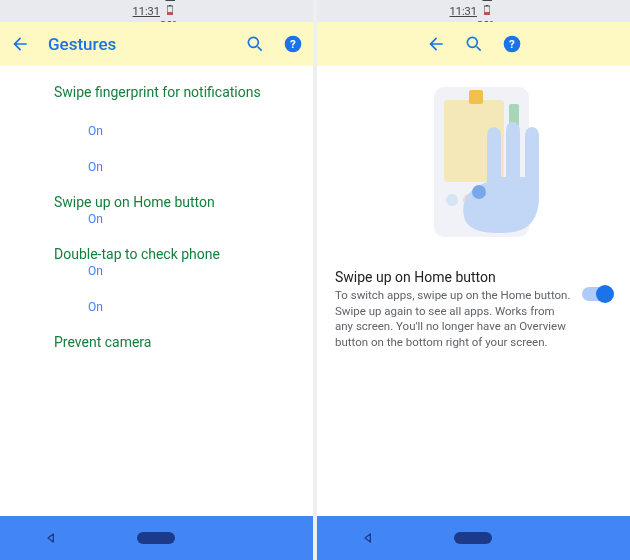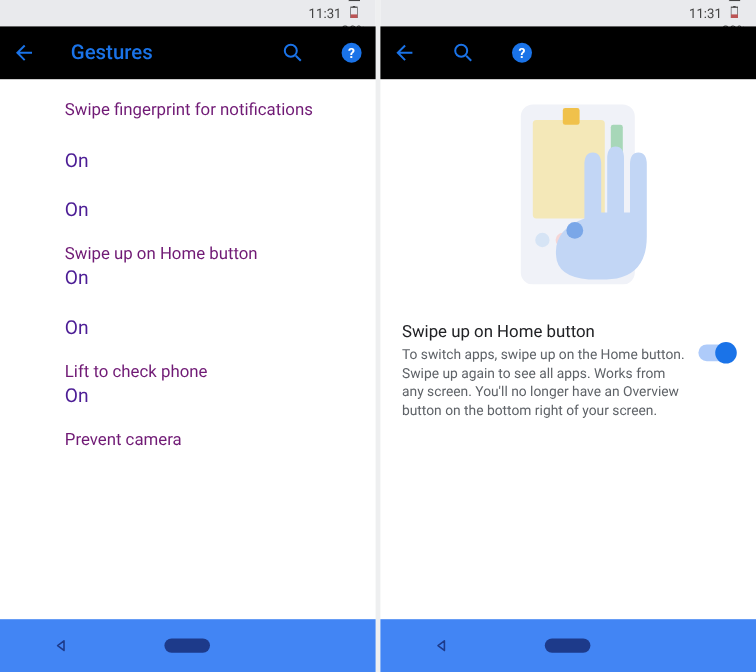--- a/index.html
+++ b/index.html
@@ -1,26 +1,26 @@
 <!DOCTYPE html>
 <html><head>
 <meta charset="utf-8">
 <style>
   * { box-sizing: border-box; margin: 0; padding: 0; font-family: Roboto, Arial, sans-serif; }
   body { width: 630px; height: 560px; background: #eeeff0; display: flex; gap: 4px; overflow: hidden; }
   .phone { width: 313px; height: 560px; background: #fff; display: flex; flex-direction: column; position: relative; }
-  .statusbar { height: 22px; background: #e9eaed; display: flex; align-items: center; justify-content: flex-end; padding: 0 8px; font-size: 11px; color: #444; }
+  .statusbar { height: 22px; background: #e9eaed; display: flex; align-items: center; justify-content: center; padding: 0 8px; font-size: 11px; color: #444; text-decoration: underline; }
   .status-right { display: flex; align-items: center; gap: 4px; flex-direction: column; }
-  .appbar { height: 44px; background: #000000; display: flex; align-items: center; padding: 0 10px; gap: 29px; }
+  .appbar { height: 44px; background: #fef9c3; display: flex; align-items: center; padding: 0 10px; gap: 18px; justify-content: center; }
   .appbar .title { flex: 1; color: #1a73e8; font-size: 17px; font-weight: 500; white-space: nowrap; overflow: hidden; text-overflow: ellipsis; }
   .appbar .iconbtn { color: #1a73e8; display: flex; align-items: center; }
   .content { flex: 1; overflow: hidden; padding: 8px 0; }
   .item { padding: 10px 18px 10px 54px; }
-  .item .t { font-size: 14px; color: #701a75; }
-  .item .s { font-size: 16px; color: #4c1d95; margin-top: 2px; }
+  .item .t { font-size: 14px; color: #15803d; }
+  .item .s { font-size: 12px; color: #3b82f6; margin-top: 2px; margin-left: 34px; }
   .navbar { height: 44px; background: #4285f4; display: flex; align-items: center; justify-content: space-around; }
   .navbtn { color: #1a237e; display: flex; align-items: center; justify-content: center; width: 48px; }
   .pill { width: 38px; height: 12px; border-radius: 7px; background: #1d3a8a; }
   .detail { padding: 14px 18px 0 18px; }
   .illus { display: flex; justify-content: center; padding: 8px 0 18px 0; }
   .detail-row { display: flex; gap: 10px; align-items: flex-start; }
   .detail-text { flex: 1; }
   .detail-title { font-size: 14px; color: #202124; }
   .detail-desc { font-size: 11.5px; color: #5f6368; line-height: 1.35; margin-top: 3px; }
   .switch { width: 30px; height: 14px; border-radius: 8px; background: #aecbfa; position: relative; margin-top: 18px; }
@@ -78,24 +78,24 @@
       <div class="s">On</div>
     </div>
     <div class="item">
       <div class="s">On</div>
     </div>
     <div class="item">
       <div class="t">Swipe up on Home button</div>
       <div class="s">On</div>
     </div>
     <div class="item">
+      <div class="t">Double-tap to check phone</div>
       <div class="s">On</div>
     </div>
     <div class="item">
-      <div class="t">Lift to check phone</div>
       <div class="s">On</div>
     </div>
     <div class="item">
       <div class="t">Prevent camera</div>
     </div>
   </div>
   <div class="navbar">
     <span class="navbtn">
         <svg width="16" height="16" viewBox="0 0 24 24">
           <path d="M14 6 L6 12 L14 18 Z" fill="none" stroke="#1d3a8a" stroke-width="2" stroke-linejoin="round"></path>

